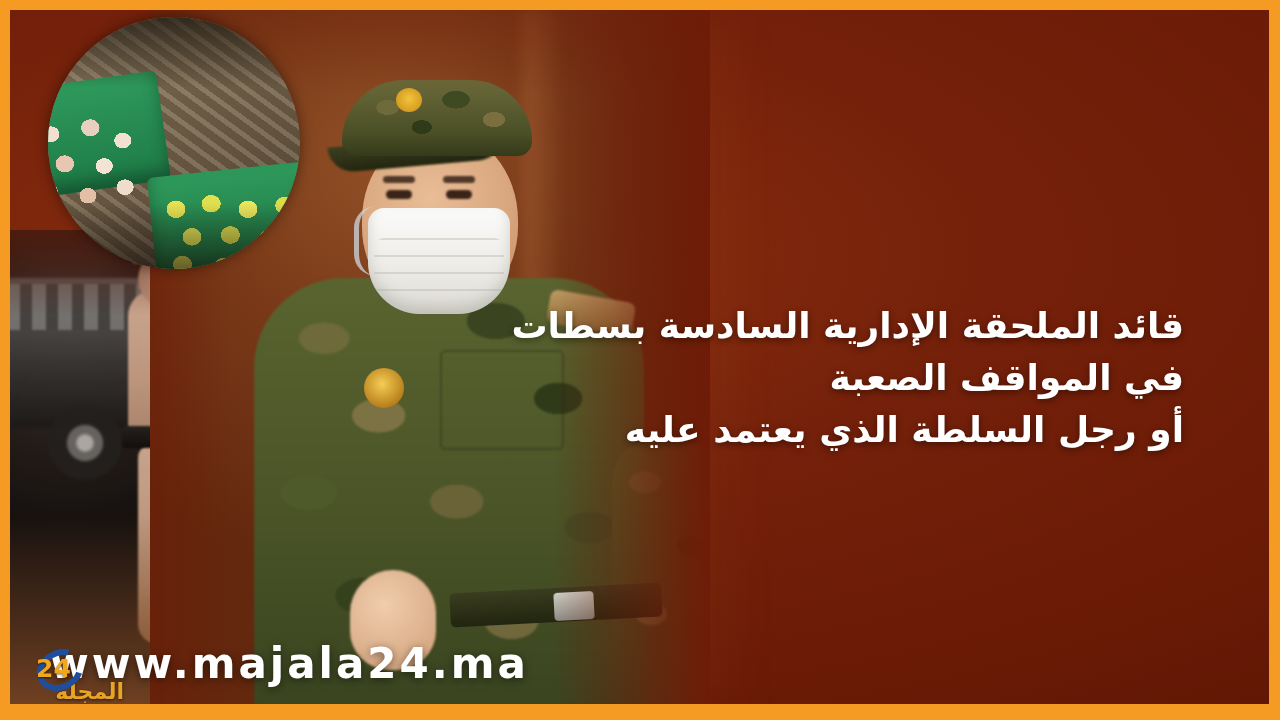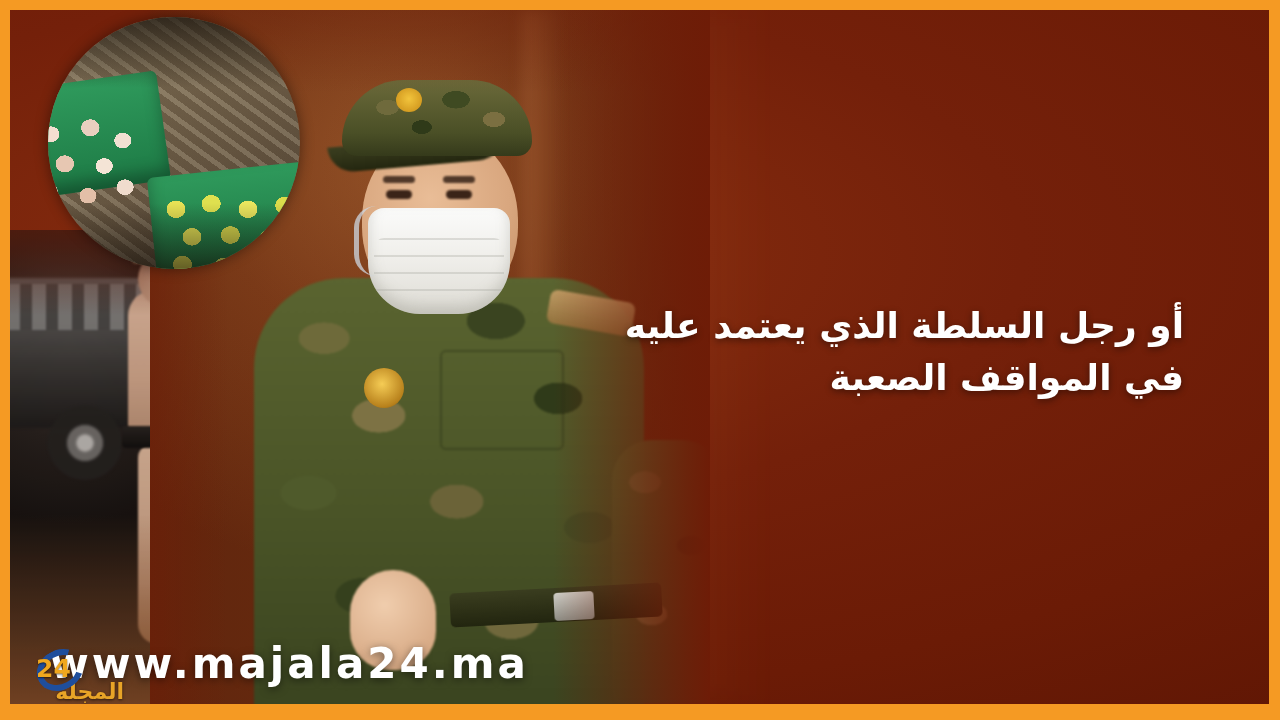--- a/index.html
+++ b/index.html
@@ -516,22 +516,23 @@
       <div class="crate-planks"></div>
       <div class="crate-green-a"></div>
       <div class="onions"></div>
       <div class="crate-green-b"></div>
       <div class="lemons"></div>
       <div class="crate-shade-top"></div>
       <div class="crate-shade-bottom"></div>
     </div>
 
     <div class="headline">
+      <span class="ln">قائد الملحقة الإدارية السادسة بسطات</span>
+      <span class="ln">في المواقف الصعبة</span>
       <span class="ln">أو رجل السلطة الذي يعتمد عليه</span>
-      <span class="ln">في المواقف الصعبة</span>
     </div>
 
     <div class="watermark">
       <span class="wm-text">www.majala24.ma</span>
     </div>
 
     <div class="logo">
       <span class="logo-ar">المجلة</span>
       <span class="logo-badge">
         <span class="logo-arc"></span>

